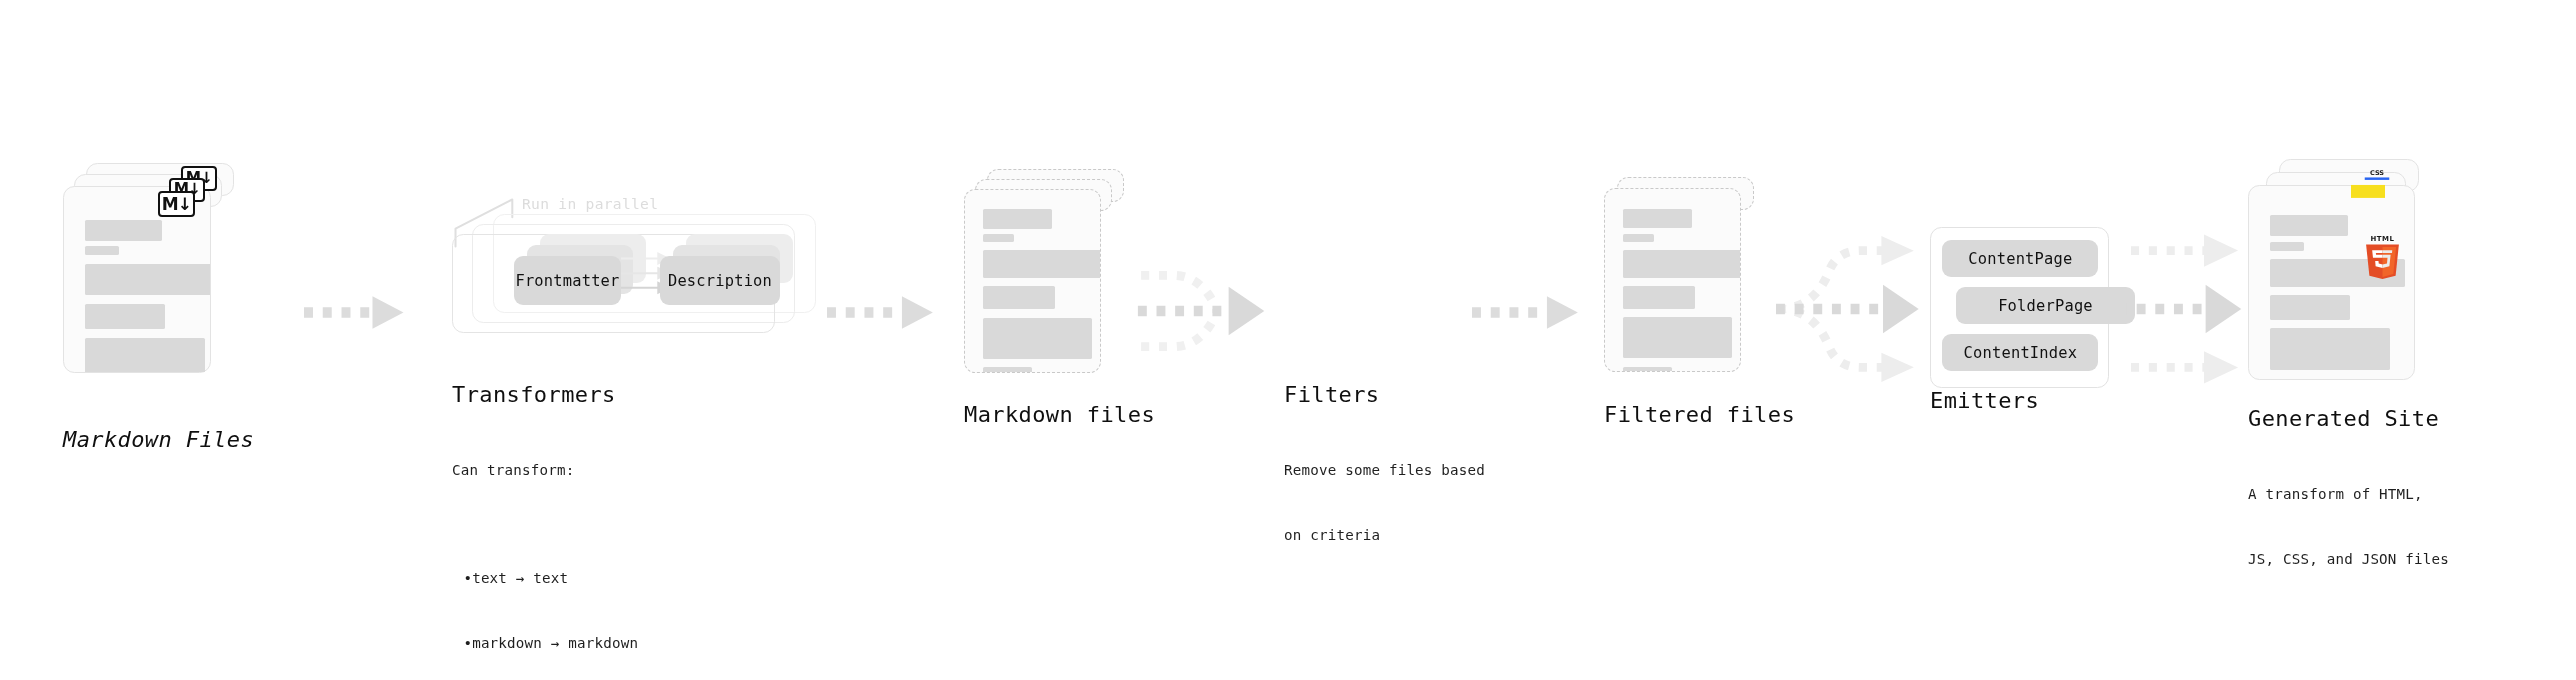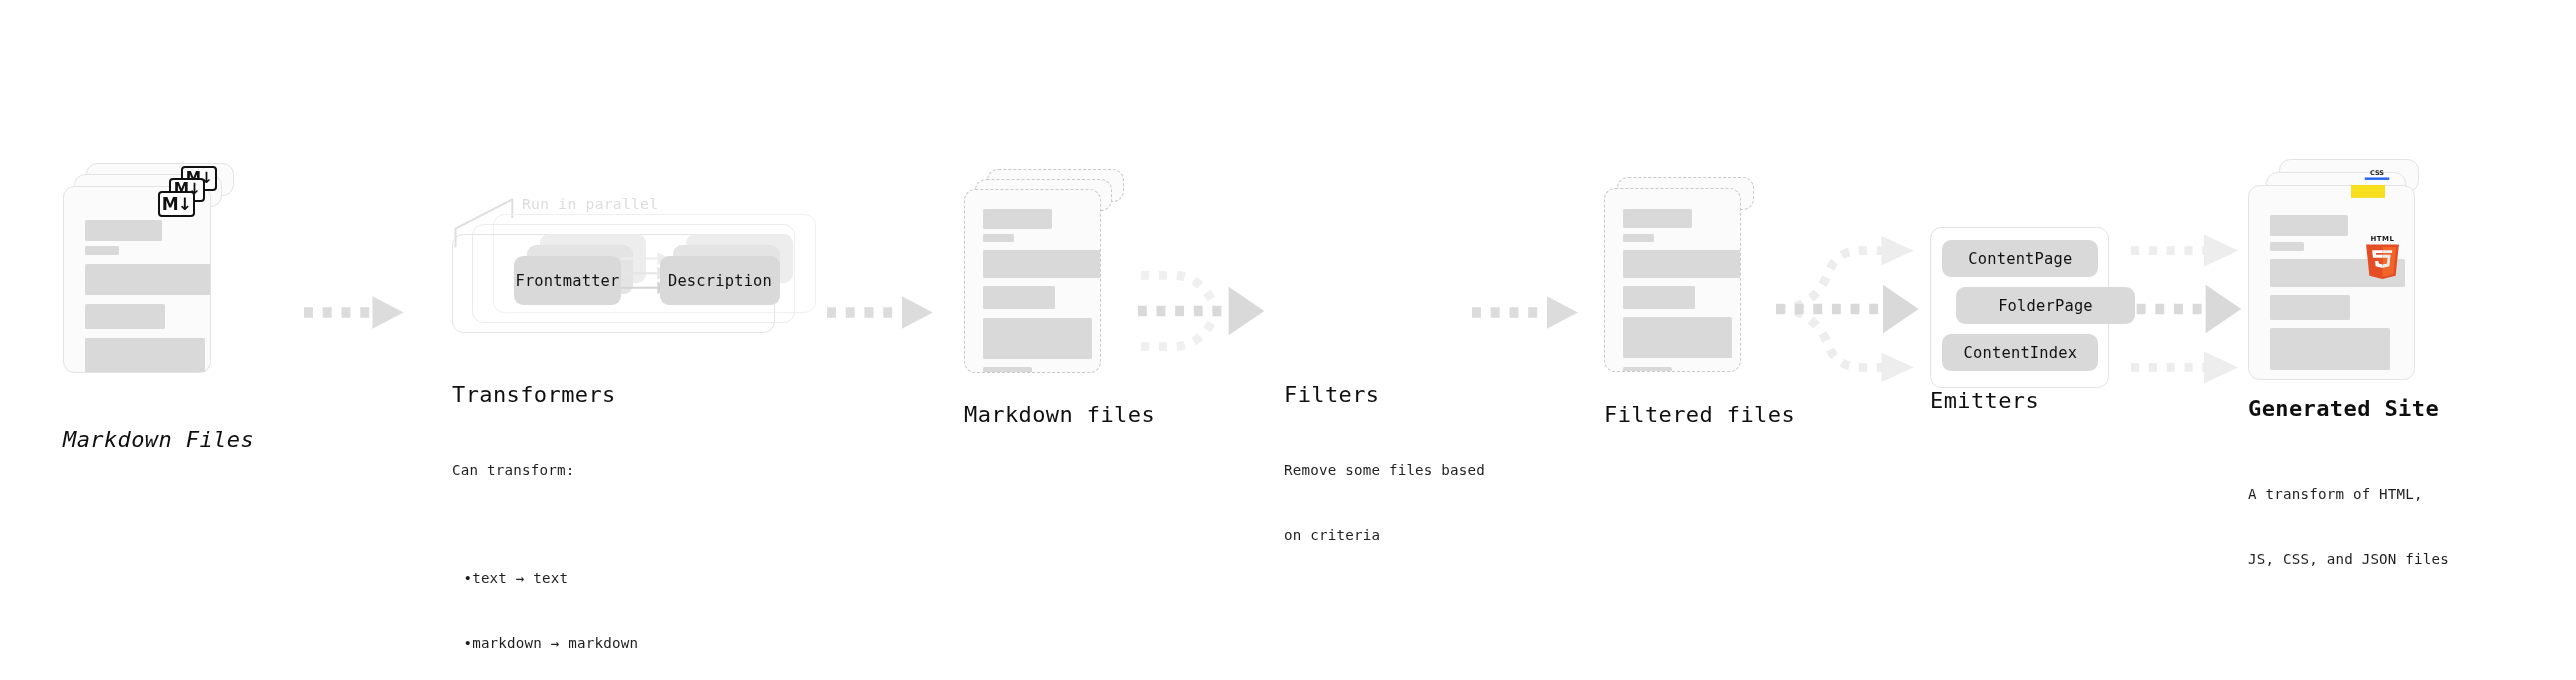--- a/index.html
+++ b/index.html
@@ -376,20 +376,20 @@
         <text x="25" y="10" text-anchor="middle" font-family="'DejaVu Sans','Liberation Sans',sans-serif" font-size="8.5" font-weight="700" letter-spacing="0.6" fill="#1a1a1a">HTML</text>
         <path d="M 5 14 L 9 52 L 25 56 L 41 52 L 45 14 Z" fill="#e44d26"></path>
         <path d="M 25 17 L 25 53.5 L 38.2 49.8 L 41.6 17 Z" fill="#f16529"></path>
         <path d="M 25 21 L 12.4 21 L 13.4 30 L 25 30 L 25 26.5 L 17.2 26.5 L 16.9 24.3 L 25 24.3 Z" fill="#ffffff"></path>
         <path d="M 25 34.8 L 25 38.3 L 20.4 37.1 L 20.1 34 L 16.1 34 L 16.6 40.4 L 25 42.6 Z" fill="#ffffff"></path>
         <path d="M 25 21 L 25 24.3 L 36.6 24.3 L 36.9 21 Z M 25 26.5 L 25 30 L 31.1 30 L 30.5 37.1 L 25 38.3 L 25 42.6 L 33.4 40.4 L 34.9 26.5 Z" fill="#ebebeb"></path>
       </svg>
     </div>
   </div>
 
-  <div class="label-title" style="left:2248px; top:396px;font-weight:bold;">Generated Site</div>
+  <div class="label-title" style="left:2248px; top:406px;">Generated Site</div>
   <div class="label-sub" style="left:2248px; top:441px;">
     <div>A transform of HTML,</div>
     <div>JS, CSS, and JSON files</div>
   </div>
 
 </div>
 
 
 </body></html>

